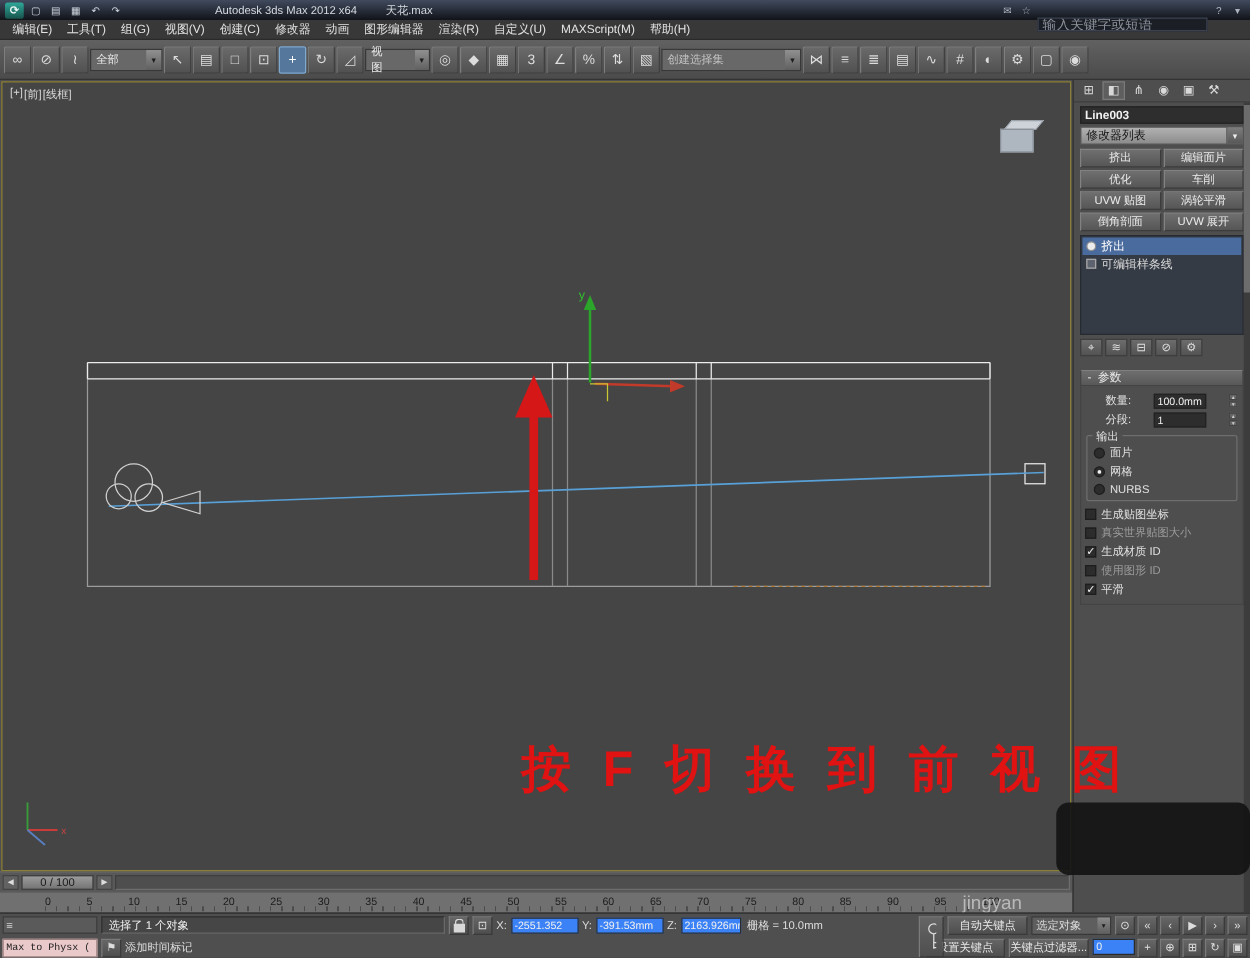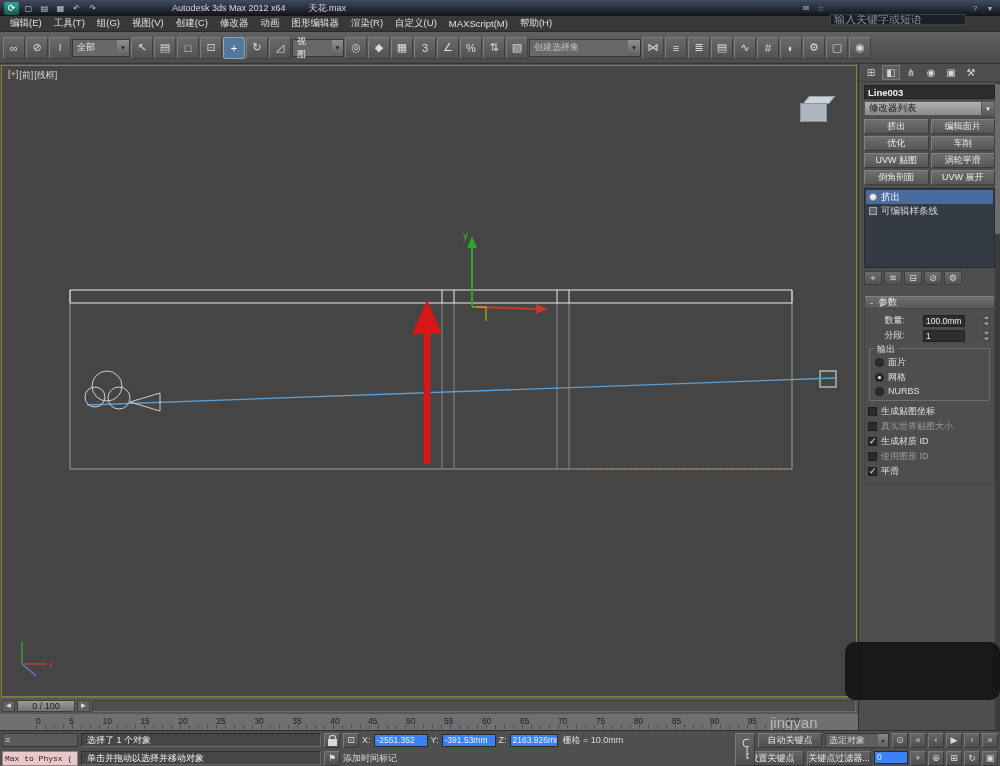--- a/index.html
+++ b/index.html
@@ -83,21 +83,21 @@
   .tl-track { flex:1; height:12px; background:#4e4e4e; border:1px solid #3f3f3f; border-bottom-color:#6d6d6d; border-right-color:#6d6d6d; }
   .ruler { height:17px; background:#707070; border-top:1px solid #555; position:relative; display:flex; align-items:flex-start; padding:2px 58px 0 36px; }
   .ticks { flex:1; display:flex; justify-content:space-between; font-size:8.5px; color:#1c1c1c; }
   .tickstrip { position:absolute; left:36px; right:58px; bottom:1px; height:4px; background:repeating-linear-gradient(90deg,#4c4c4c 0 1px,rgba(0,0,0,0) 1px 9px); }
 
   
   .statusbar { height:36px; background:#4f4f4f; border-top:1px solid #2e2e2e; font-size:9px; color:#ddd; position:relative; z-index:50; }
   .sb-row { height:18px; display:flex; align-items:center; gap:3px; padding:0 2px; }
   .lstop { width:76px; height:14px; background:#5a5a5a; border:1px solid #3a3a3a; display:flex; align-items:center; padding:0 2px; gap:2px; color:#cfcfcf; flex:0 0 auto; }
   .lspink { width:76px; height:15px; background:#e9c9c9; border:1px solid #9a7f7f; color:#1d1d1d; font-size:8px; display:flex; align-items:center; padding:0 2px; white-space:nowrap; overflow:hidden; font-family:"Liberation Mono","DejaVu Sans Mono",monospace; flex:0 0 auto; }
-  .sfieldw { width:240px; height:14px; background:#464646; border:1px solid #2f2f2f; border-bottom-color:#686868; border-right-color:#686868; display:flex; align-items:center; padding:0 5px; color:#f0f0f0; white-space:nowrap; overflow:hidden; flex:0 0 auto; }
+  .sfieldw { width:275px; height:14px; background:#464646; border:1px solid #2f2f2f; border-bottom-color:#686868; border-right-color:#686868; display:flex; align-items:center; padding:0 5px; color:#f0f0f0; white-space:nowrap; overflow:hidden; flex:0 0 auto; }
   .sic { width:16px; height:15px; background:linear-gradient(#666,#4e4e4e); border:1px solid #3a3a3a; border-top-color:#7a7a7a; border-left-color:#7a7a7a; display:flex; align-items:center; justify-content:center; color:#ddd; font-size:9px; flex:0 0 auto; }
   .lockb { width:9px; height:7px; background:#d8d8d8; position:relative; margin-top:4px; }
   .lockb::before { content:""; position:absolute; left:1px; top:-4px; width:5px; height:4px; border:1.5px solid #d8d8d8; border-bottom:none; border-radius:3px 3px 0 0; }
   .clab { flex:0 0 auto; }
   .cfield { width:54px; height:13px; background:#3b82f6; border:1px solid #2b2b2b; color:#f0f0f0; font-size:8.5px; display:flex; align-items:center; padding:0 2px; white-space:nowrap; overflow:hidden; flex:0 0 auto; }
   .gridtxt { flex:0 0 auto; padding:0 2px; white-space:nowrap; }
   .sbtn { height:15px; background:linear-gradient(#656565,#4e4e4e); border:1px solid #3a3a3a; border-top-color:#7a7a7a; border-left-color:#7a7a7a; color:#e8e8e8; display:flex; align-items:center; justify-content:center; padding:0 5px; white-space:nowrap; flex:0 0 auto; }
   .tall { height:33px; width:20px; margin-bottom:-18px; z-index:3; }
   .scombo { height:15px; width:64px; background:#5e5e5e; border:1px solid #383838; display:flex; align-items:center; padding-left:3px; gap:2px; white-space:nowrap; flex:0 0 auto; }
   .scombo .arr { margin-left:auto; width:10px; height:13px; background:linear-gradient(#8a8a8a,#5f5f5f); color:#1d1d1d; font-size:6px; display:flex; align-items:center; justify-content:center; }
@@ -251,20 +251,21 @@
         </g>
 
         <g>
           <line x1="20" y1="598" x2="44" y2="598" stroke="#cc3a3a" stroke-width="1.5"></line>
           <line x1="20" y1="598" x2="20" y2="576" stroke="#3a9c3a" stroke-width="1.5"></line>
           <line x1="20" y1="598" x2="34" y2="610" stroke="#5a7fc0" stroke-width="1.5"></line>
           <text x="47" y="601" fill="#cc4444" font-size="8">x</text>
         </g>
       </svg>
 
+      <div class="overlay-text">按 F 切 换 到 前 视 图</div>
     </div>
 
     <div class="timeline">
       <span class="tl-arrow">◄</span>
       <div class="tl-handle">0 / 100</div>
       <span class="tl-arrow">►</span>
       <div class="tl-track"></div>
     </div>
 
     <div class="ruler">
@@ -449,21 +450,20 @@
       <span class="sic">«</span>
       <span class="sic">‹</span>
       <span class="sic">▶</span>
       <span class="sic">›</span>
       <span class="sic">»</span>
     </div>
   </div>
 
   <div class="sb-row">
     <div class="lspink">Max to Physx (</div>
-    <div class="sfieldw">单击并拖动以选择并移动对象</div>
     <span class="sic">⚑</span>
     <span class="clab">添加时间标记</span>
     <span class="sp"></span>
     <span class="spacer20"></span>
     <span class="sbtn" style="width:64px">设置关键点</span>
     <span class="sbtn" style="width:64px">关键点过滤器...</span>
     <div class="navgrp">
       <span class="cfield" style="width:34px">0</span>
       <span class="sic">+</span>
       <span class="sic">⊕</span>

